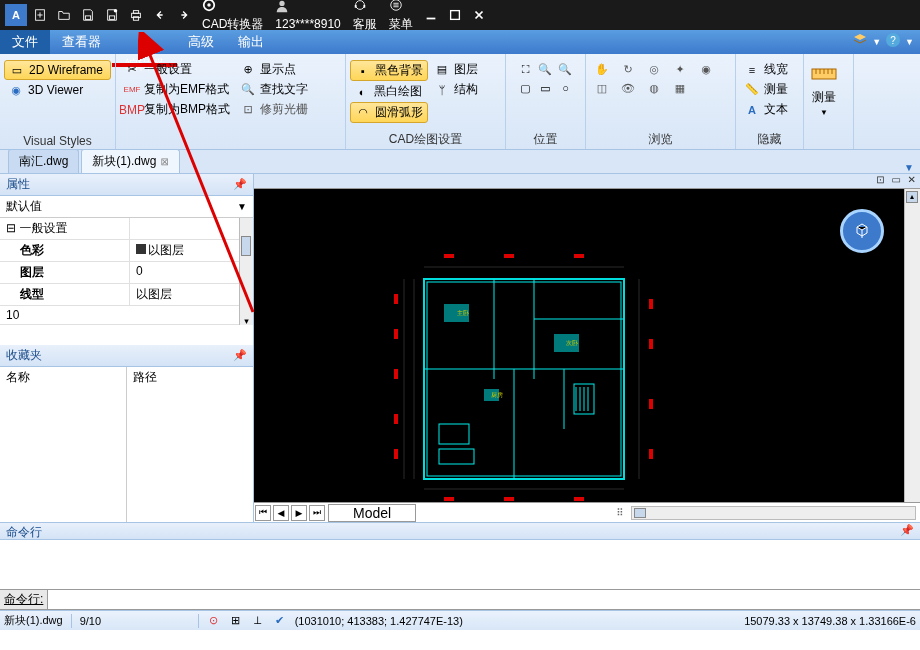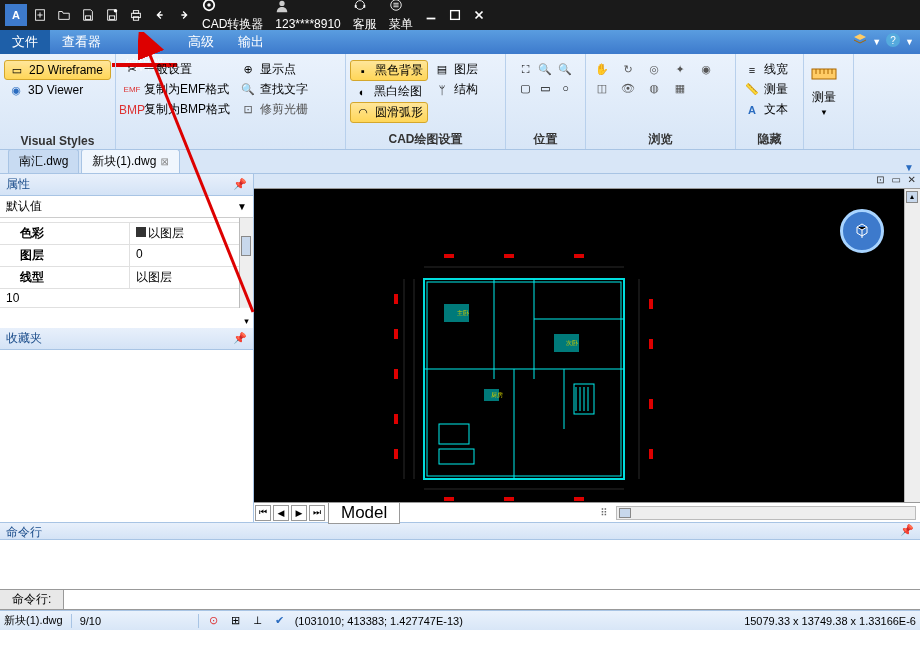--- a/index.html
+++ b/index.html
@@ -18,21 +18,21 @@
 .menubar .menu-item { padding: 0 12px; color: #fff; font-size: 13px; display: flex; align-items: center; cursor: pointer; }
 .menubar .menu-item.active { background: #1e5fa8; }
 .menubar .menu-item.highlighted { outline: 2px solid #d00; outline-offset: -1px; background: #888; margin-top: 35px; }
 .menubar .menu-right { margin-left: auto; display: flex; align-items: center; gap: 4px; padding-right: 6px; }
 .menubar .menu-right svg { width: 16px; height: 16px; }
 
 
 .ribbon { height: 96px; background: linear-gradient(#eaf2fc, #d8e6f7); border-bottom: 1px solid #a8c4e4; display: flex; }
 .ribbon-group { border-right: 1px solid #b8d0ec; display: flex; flex-direction: column; padding: 2px 4px 0; }
 .ribbon-group-body { flex: 1; display: flex; gap: 2px; }
-.ribbon-group-label { text-align: center; font-size: 12px; color: #333; padding: 1px 0; font-weight: bold; }
+.ribbon-group-label { text-align: center; font-size: 12px; color: #333; padding: 1px 0; }
 .ribbon-btn { display: flex; align-items: center; gap: 4px; padding: 1px 4px; font-size: 12px; border-radius: 3px; white-space: nowrap; }
 .ribbon-btn.browse { color: #555; }
 .ribbon-btn.yellow { background: linear-gradient(#ffe69a, #ffd658); border: 1px solid #d4a72c; }
 .ribbon-col { display: flex; flex-direction: column; gap: 1px; }
 .ribbon-icon { width: 16px; height: 16px; display: inline-flex; align-items: center; justify-content: center; font-size: 11px; }
 .ribbon-big { width: 32px; height: 64px; display: flex; flex-direction: column; align-items: center; justify-content: center; gap: 2px; }
 
 
 .doctabs { height: 24px; background: #d8e6f7; display: flex; align-items: flex-end; padding-left: 8px; border-bottom: 1px solid #a8c4e4; position: relative; }
 .doctab { padding: 3px 10px; font-size: 12px; border: 1px solid #a8c4e4; border-bottom: none; background: #c8dbf2; border-radius: 3px 3px 0 0; margin-right: 2px; display: flex; align-items: center; gap: 4px; }
@@ -56,40 +56,40 @@
 .fav-col { flex: 1; padding: 2px 6px; border-right: 1px solid #ccc; }
 
 .canvas-wrap { flex: 1; display: flex; flex-direction: column; background: #fff; }
 .canvas-hdr { height: 15px; background: #d8e6f7; border-bottom: 1px solid #999; position: relative; }
 .canvas-hdr .hdr-icons { position: absolute; right: 2px; top: 0; font-size: 10px; color: #333; letter-spacing: 2px; }
 .canvas { flex: 1; background: #000; position: relative; overflow: hidden; }
 .canvas-compass { position: absolute; right: 20px; top: 20px; width: 44px; height: 44px; border-radius: 50%; background: #3d7acc; border: 3px solid #a8d4ff; display: flex; align-items: center; justify-content: center; }
 .canvas-compass svg { width: 20px; height: 20px; }
 .canvas-footer { height: 20px; background: #fff; border-top: 1px solid #999; display: flex; align-items: center; font-size: 12px; }
 .canvas-footer .nav-btn { width: 16px; height: 16px; border: 1px solid #999; font-size: 9px; display: flex; align-items: center; justify-content: center; margin: 0 1px; }
-.model-tab { padding: 0 12px; border: 1px solid #999; background: #fff; font-size: 17px; margin-left: 2px; }
+.model-tab { padding: 0 24px; border: 1px solid #999; background: #fff; font-size: 14px; margin-left: 2px; }
 .hscroll { flex: 1; height: 14px; background: #eee; border: 1px solid #bbb; margin: 0 4px; position: relative; }
 .hscroll .thumb { position: absolute; left: 2px; top: 1px; width: 12px; height: 10px; background: #c8d8ec; border: 1px solid #888; }
 .vscroll-strip { width: 16px; background: #eee; border-left: 1px solid #bbb; position: relative; }
 
 
 .floorplan { position: absolute; left: 130px; top: 60px; }
 .fp-line { stroke: #0ee; stroke-width: 1; fill: none; }
 .fp-wall { stroke: #0dd; stroke-width: 2; fill: none; }
 .fp-red { fill: #d00; }
 .fp-box { fill: #0cc; }
 .fp-txt { fill: #cc0; font-size: 6px; }
 .fp-dim { stroke: #555; stroke-width: 0.5; }
 
 
 .cmdpanel-title { height: 18px; background: linear-gradient(#e8f0fb, #d4e3f6); border-top: 1px solid #a8c4e4; border-bottom: 1px solid #a8c4e4; padding: 1px 6px; font-size: 12px; color: #1a4c8a; display: flex; }
 .cmdpanel-title .pin { margin-left: auto; font-size: 11px; }
 .cmd-log { height: 50px; background: #fff; border-bottom: 1px solid #999; }
 .cmd-input-row { height: 20px; display: flex; align-items: center; font-size: 12px; border-bottom: 1px solid #999; }
-.cmd-label { padding: 0 12px; background: #e8e8e8; border-right: 1px solid #999; height: 100%; display: flex; align-items: center; }
+.cmd-label { padding: 0 4px; background: #e8e8e8; border-right: 1px solid #999; height: 100%; display: flex; align-items: center; text-decoration: underline; }
 .cmd-input { flex: 1; height: 100%; border: none; padding: 0 4px; font-size: 12px; }
 
 
 .statusbar { height: 20px; background: linear-gradient(#eaf2fc, #d8e6f7); border-top: 1px solid #a8c4e4; display: flex; align-items: center; font-size: 11px; padding: 0 4px; gap: 8px; }
 .statusbar .sb-sep { width: 1px; height: 14px; background: #a8c4e4; }
 .statusbar .sb-right { margin-left: auto; }
 .statusbar .sb-icon { width: 14px; height: 14px; display: inline-flex; align-items: center; justify-content: center; }
 
 
 .red-arrow { position: absolute; left: 138px; top: 32px; pointer-events: none; z-index: 1000; }
@@ -391,20 +391,21 @@
         <span class="pin">📌</span>
       </div>
     <div class="prop-default">
         <span>默认值</span>
         <span class="dd">▼</span>
       </div>
     <div style="display:flex;flex:0 0 auto">
       <div style="flex:1">
         <div class="prop-table">
           <div class="prop-row header">
+              <div class="prop-key">⊟ <span>一般设置</span></div>
               <div class="prop-val"></div>
             </div>
           <div class="prop-row">
               <div class="prop-key indent">色彩</div>
               <div class="prop-val"><span class="sm-sq"></span><span>以图层</span></div>
             </div>
           <div class="prop-row">
               <div class="prop-key indent">图层</div>
               <div class="prop-val">0</div>
             </div>
@@ -420,20 +421,24 @@
       <div style="width:14px;background:#eee;border-left:1px solid #bbb">
           <div style="width:10px;height:20px;background:#c8d8ec;border:1px solid #888;margin:18px 1px 0"></div>
           <div style="position:relative;top:60px;text-align:center;font-size:9px">▾</div>
         </div>
     </div>
     <div style="height:20px"></div>
     <div class="panel-title">
         <span>收藏夹</span>
         <span class="pin">📌</span>
       </div>
+    <div class="fav-body">
+      <div class="fav-col">名称</div>
+      <div class="fav-col" style="border-right:none">路径</div>
+    </div>
   </div>
 
   <div class="canvas-wrap">
     <div class="canvas-hdr">
         <span class="hdr-icons">⊡ ▭ ✕</span>
       </div>
     <div style="flex:1;display:flex">
       <div class="canvas">
         <div class="canvas-compass">
             <svg viewBox="0 0 20 20">

